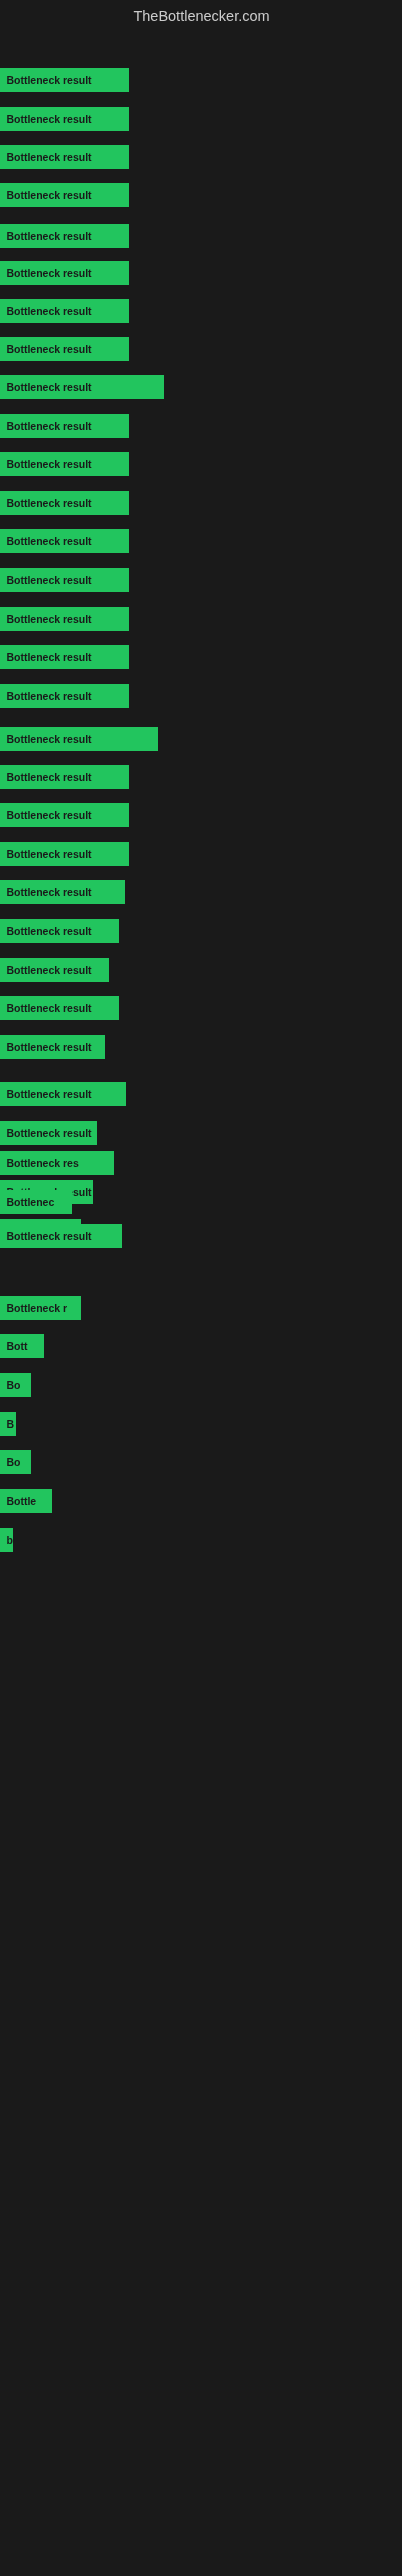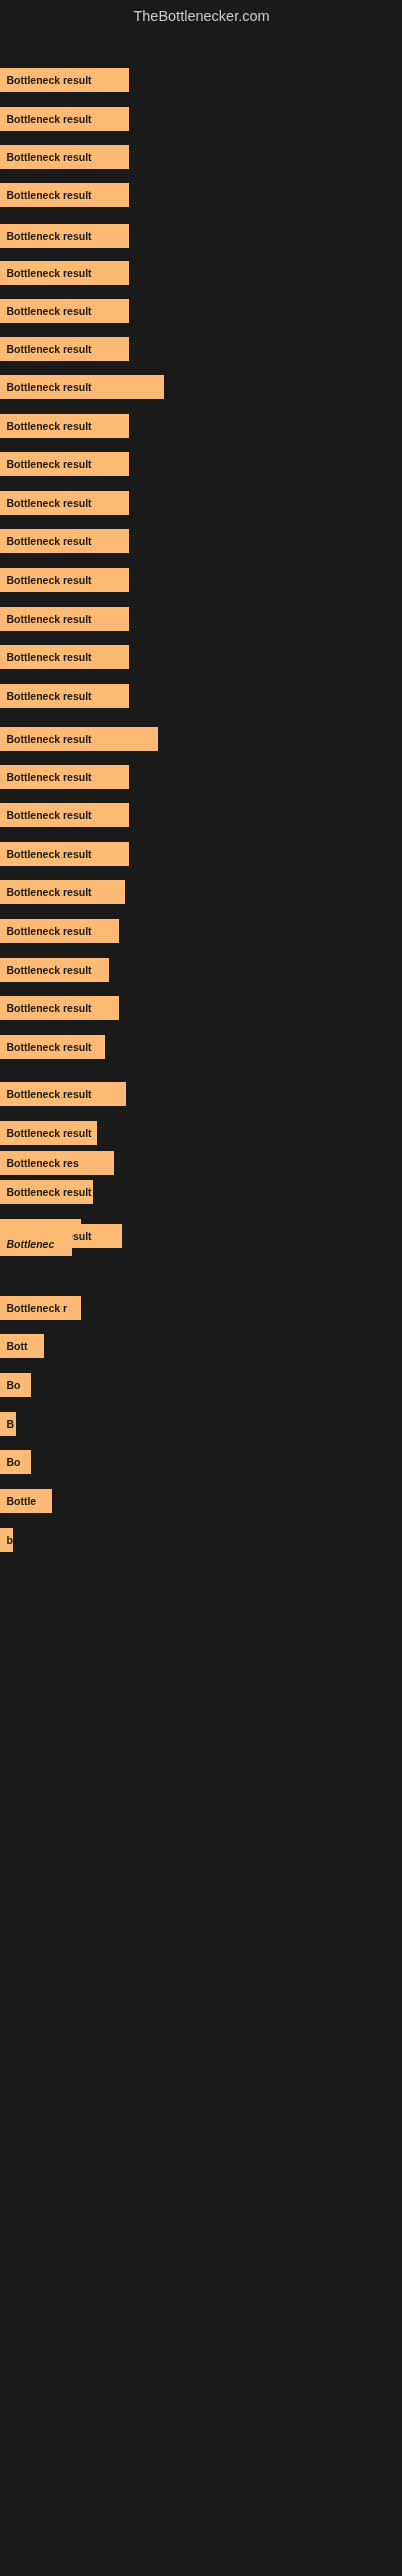--- a/index.html
+++ b/index.html
@@ -26,21 +26,21 @@
       width: 403px;
     }
     .bottleneck-item {
       position: absolute;
       left: 0;
       height: 31px;
       display: flex;
       align-items: center;
     }
     .bottleneck-badge {
-      background-color: #fdba74;
+      background-color: #22c55e;
       color: #1a1a1a;
       font-size: 10.5px;
       font-weight: bold;
       padding: 3.2px 6.4px;
       white-space: nowrap;
       overflow: hidden;
       display: flex;
       align-items: center;
       height: 24px;
     }
@@ -142,21 +142,21 @@
     </div>
     <div class="bottleneck-item" style="top: 1140px;">
       <div class="bottleneck-badge" style="width: 93px;">Bottleneck result</div>
     </div>
     <div class="bottleneck-item" style="top: 1179px;">
       <div class="bottleneck-badge" style="width: 81px;">Bottleneck r</div>
     </div>
     <div class="bottleneck-item" style="top: 1184px;">
       <div class="bottleneck-badge" style="width: 122px;">Bottleneck result</div>
     </div>
-    <div class="bottleneck-item" style="top: 1192px; font-style: italic;">
+    <div class="bottleneck-item" style="top: 1150px;">
       <div class="bottleneck-badge" style="width: 72px;">Bottlenec</div>
     </div>
     <div class="bottleneck-item" style="top: 1256px;">
       <div class="bottleneck-badge" style="width: 81px;">Bottleneck r</div>
     </div>
     <div class="bottleneck-item" style="top: 1256px;">
       <div class="bottleneck-badge" style="width: 76px;">Bottleneck r</div>
     </div>
     <div class="bottleneck-item" style="top: 1294px; justify-content: center;">
       <div class="bottleneck-badge" style="width: 44px;">Bott</div>

